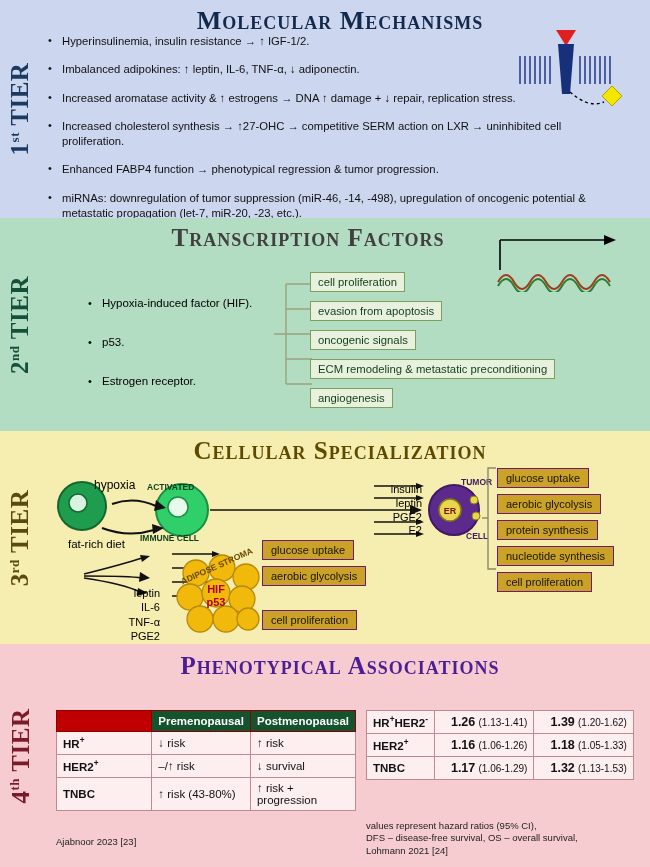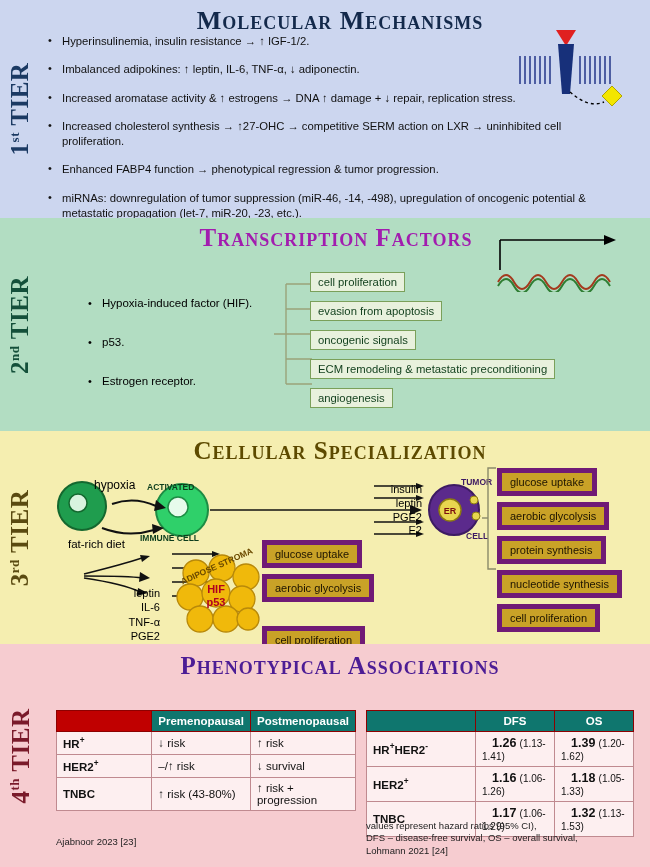--- a/index.html
+++ b/index.html
@@ -38,21 +38,21 @@
 
   
   .title{
     font-family:"Liberation Serif", serif;
     font-weight:bold;
     text-align:center;
     font-variant:small-caps;
     letter-spacing:1px;
   }
   .t1{position:absolute;top:6px;left:40px;width:600px;font-size:26px;color:#13294b;}
-  .t2{position:absolute;top:224px;left:56px;width:560px;font-size:25px;color:#a21caf;}
+  .t2{position:absolute;top:224px;left:28px;width:560px;font-size:25px;color:#404040;}
   .t3{position:absolute;top:437px;left:40px;width:600px;font-size:25px;color:#5d4a00;}
   .t4{position:absolute;top:652px;left:40px;width:600px;font-size:25px;color:#4c1d95;}
 
   
   .bullets{position:absolute;left:48px;top:34px;width:545px;font-size:11.3px;line-height:1.35;color:#111;}
   .b{display:flex;margin-bottom:13px;}
   .b .dot{width:14px;flex:0 0 14px;text-align:left;font-size:11px;line-height:1.2;}
   .b .txt{flex:1;}
   .b b{font-weight:normal;}
 
@@ -74,32 +74,32 @@
   }
   .dna{position:absolute;right:26px;top:232px;width:130px;height:60px;}
 
   
   .t3-label{position:absolute;font-size:11px;}
   .obox{
     background:#c9a227;
     color:#1d1400;
     font-size:11px;
     padding:3px 8px;
-    border:5px solid #701a75;
+    border:1px solid #701a75;
     display:inline-block;
     margin-bottom:6px;
     white-space:nowrap;
   }
   .rbox-col{position:absolute;left:497px;top:468px;width:145px;}
   .mbox-col{position:absolute;left:262px;top:540px;width:190px;}
 
   
   .tbl{border-collapse:collapse;font-size:11.5px;}
   .tbl th{
-    background:#0f766e;color:#fff;font-weight:bold;padding:4px 6px;
+    background:#14532d;color:#fff;font-weight:bold;padding:4px 6px;
     border:1px solid #8d0000;text-align:center;font-size:11.5px;
   }
   .tbl td{
     border:1px solid #c08a90;padding:4px 6px;background:#fdeff0;color:#111;
     vertical-align:middle;
   }
   .tbl td.rowhdr{font-weight:bold;background:#fdeff0;}
   .tbl .num{font-weight:bold;font-size:12.5px;margin-left:10px;}
   .tbl .ci{font-weight:normal;font-size:10px;}
   .tblA{position:absolute;left:56px;top:710px;width:300px;}
@@ -363,25 +363,20 @@
       <td class="rowhdr"><span>TNBC</span></td>
       <td>↑ risk (43-80%)</td>
       <td>↑ risk + progression</td>
     </tr>
   </tbody>
     </table>
   <div class="cite citeA">Ajabnoor 2023 [23]</div>
 
   <table class="tbl tblB">
     <tbody>
-        <tr>
-      <th style="width:96px;"></th>
-      <th>DFS</th>
-      <th>OS</th>
-    </tr>
     <tr>
       <td class="rowhdr"><span>HR</span><sup>+</sup><span>HER2</span><sup>-</sup></td>
       <td><span class="num">1.26</span> <span class="ci">(1.13-1.41)</span></td>
       <td><span class="num">1.39</span> <span class="ci">(1.20-1.62)</span></td>
     </tr>
     <tr>
       <td class="rowhdr"><span>HER2</span><sup>+</sup></td>
       <td><span class="num">1.16</span> <span class="ci">(1.06-1.26)</span></td>
       <td><span class="num">1.18</span> <span class="ci">(1.05-1.33)</span></td>
     </tr>

